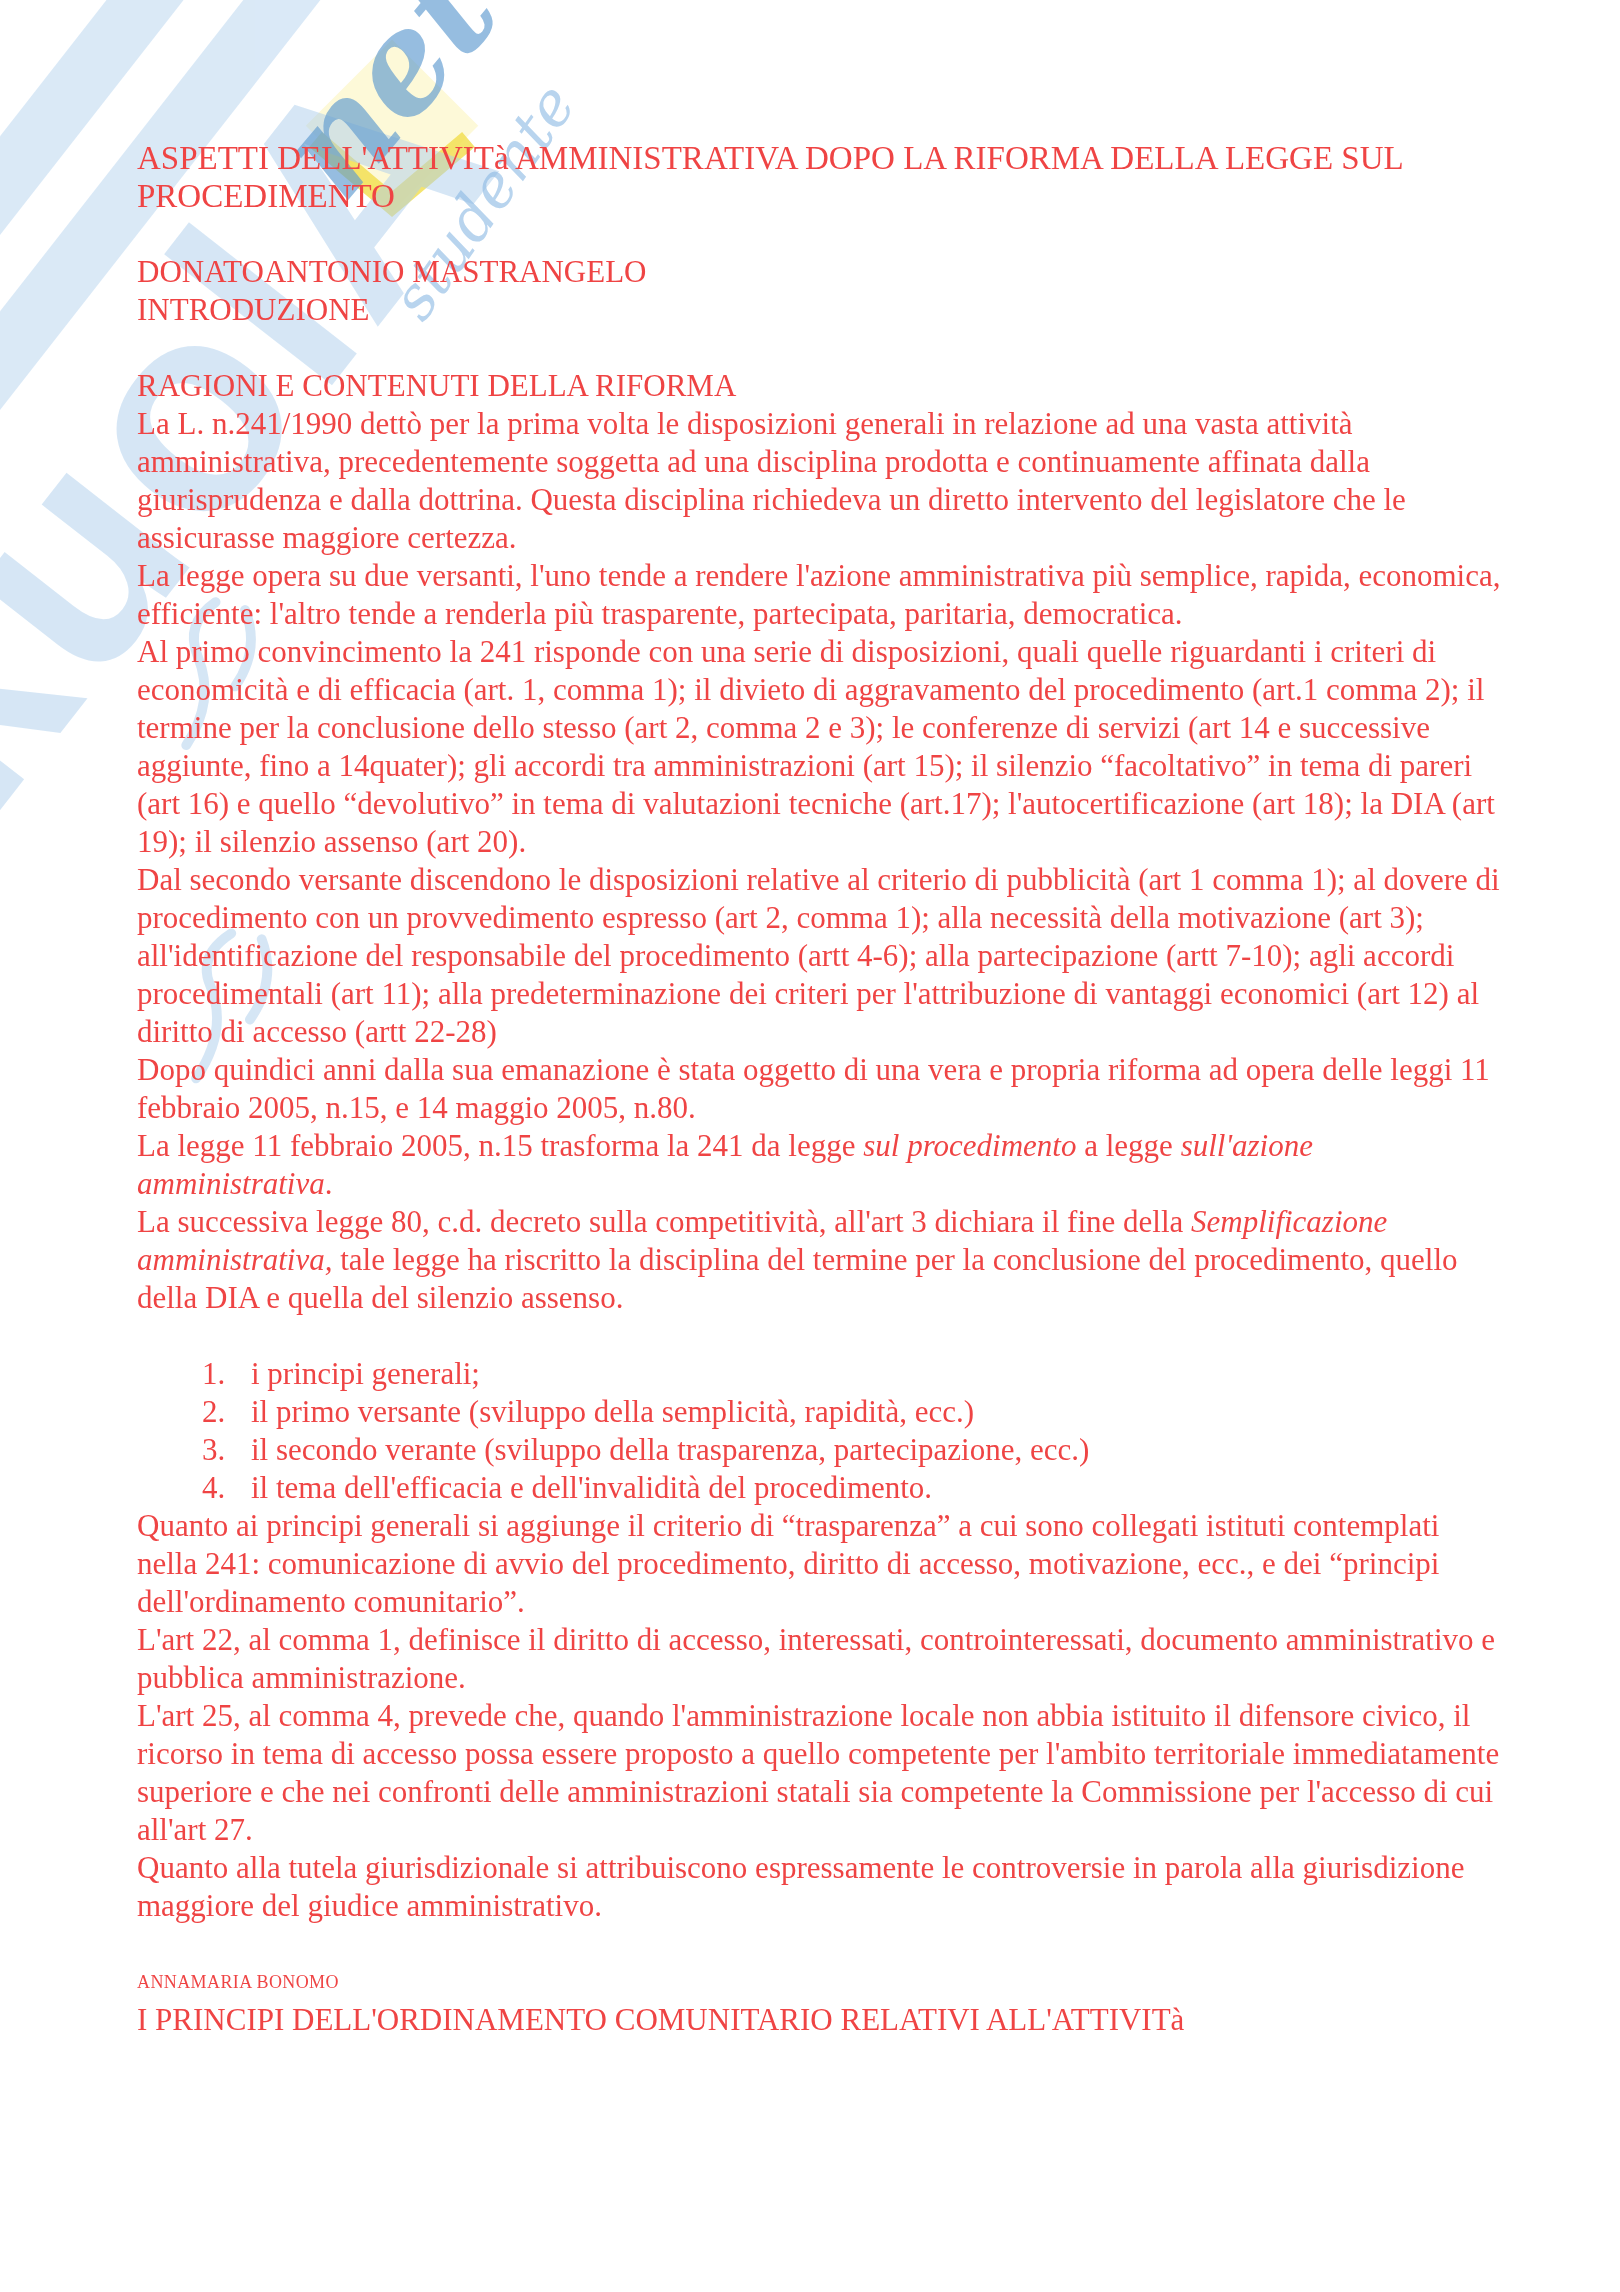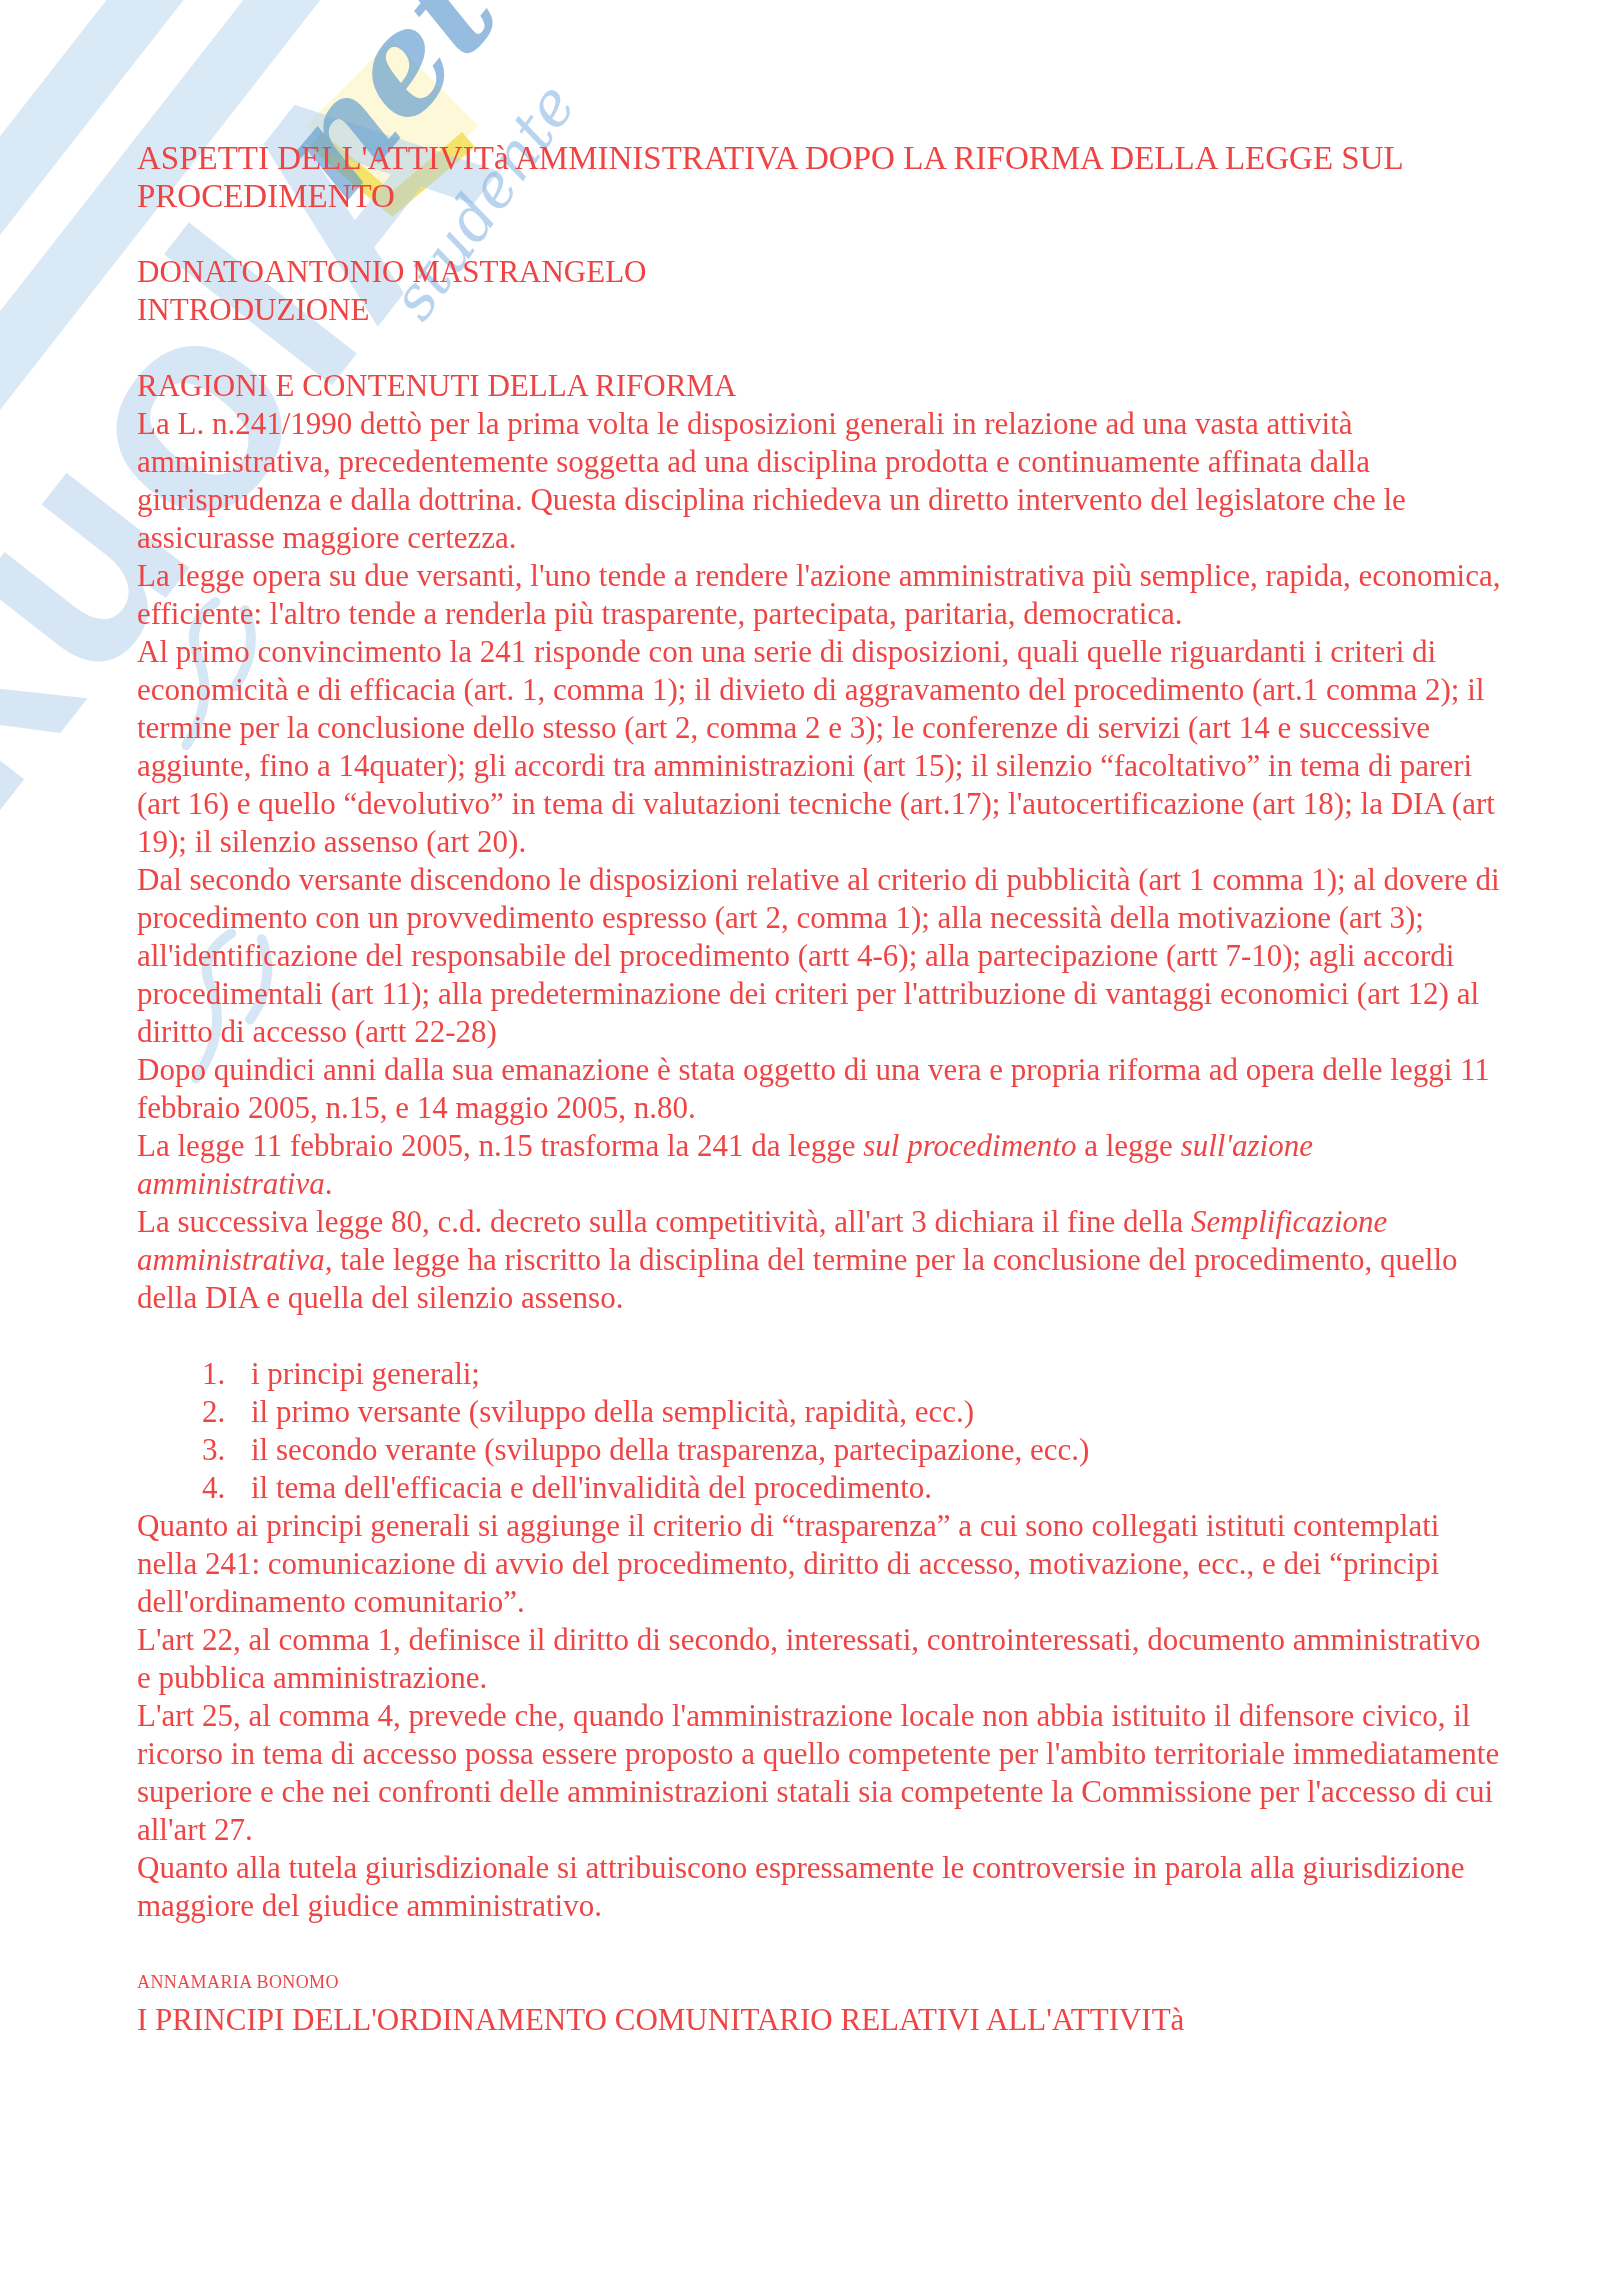--- a/index.html
+++ b/index.html
@@ -96,21 +96,21 @@
   <div class="list-row">
     <span class="list-num">3.</span>
     <span class="list-text">il secondo verante (sviluppo della trasparenza, partecipazione, ecc.)</span>
   </div>
   <div class="list-row">
     <span class="list-num">4.</span>
     <span class="list-text">il tema dell'efficacia e dell'invalidità del procedimento.</span>
   </div>
 
   <p>Quanto ai principi generali si aggiunge il criterio di “trasparenza” a cui sono collegati istituti contemplati nella 241: comunicazione di avvio del procedimento, diritto di accesso, motivazione, ecc., e dei “principi dell'ordinamento comunitario”.</p>
-  <p>L'art 22, al comma 1, definisce il diritto di secondo, interessati, controinteressati, documento amministrativo e pubblica amministrazione.</p>
+  <p>L'art 22, al comma 1, definisce il diritto di accesso, interessati, controinteressati, documento amministrativo e pubblica amministrazione.</p>
   <p>L'art 25, al comma 4, prevede che, quando l'amministrazione locale non abbia istituito il difensore civico, il ricorso in tema di accesso possa essere proposto a quello competente per l'ambito territoriale immediatamente superiore e che nei confronti delle amministrazioni statali sia competente la Commissione per l'accesso di cui all'art 27.</p>
   <p>Quanto alla tutela giurisdizionale si attribuiscono espressamente le controversie in parola alla giurisdizione maggiore del giudice amministrativo.</p>
 
   <div class="spacer"></div>
 
   <p class="small-author">ANNAMARIA BONOMO</p>
   <p>I PRINCIPI DELL'ORDINAMENTO COMUNITARIO RELATIVI ALL'ATTIVITà</p>
 
 </div>
 

